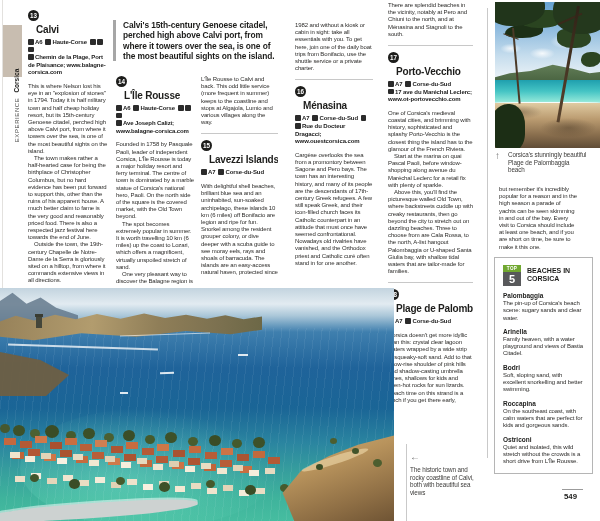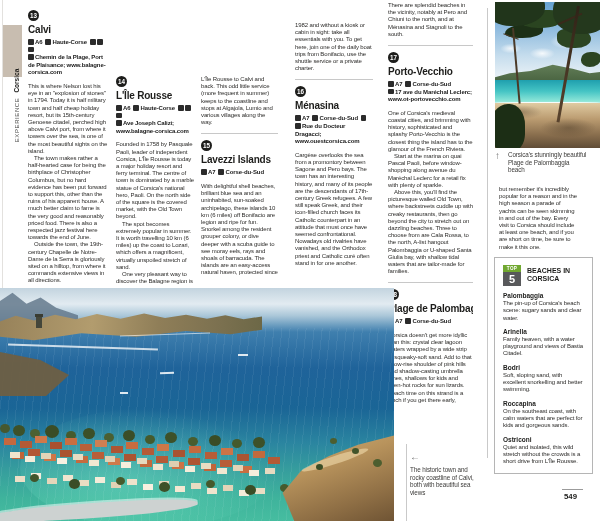--- a/index.html
+++ b/index.html
@@ -20,21 +20,21 @@
   
   .col{overflow:hidden;}
   .c1{left:28px;top:8px;width:80px;height:276px;}
   .c2{left:116px;top:74px;width:79px;height:210px;}
   .c3{left:201px;top:76px;width:77px;height:208px;}
   .c4{left:295px;top:22px;width:78px;height:260px;}
   .c5{left:388px;top:2px;width:85px;height:442px;}
   .num{width:11px;height:11px;border-radius:50%;background:#1d1d1b;color:#fff;
        font-size:6.3px;font-weight:bold;display:flex;align-items:center;justify-content:center;
        margin:2px 0 3px 0;}
-  h3{margin:0 0 4px 0;font-size:10px;line-height:11px;font-weight:bold;color:#1d1d1b;
+  h3{margin:0 0 4px 8px;font-size:10px;line-height:11px;font-weight:bold;color:#1d1d1b;
      letter-spacing:-.2px;white-space:nowrap;}
   .info{margin:0 0 6px 0;font-size:6px;line-height:7.6px;font-weight:bold;color:#1a1a1a;letter-spacing:-.1px;}
   .ic{display:inline-block;width:5.5px;height:5.5px;background:#2b2b2b;border-radius:1px;
       vertical-align:-0.5px;margin-right:1.5px;}
   .gap{display:inline-block;width:3px;}
   .body{font-size:6px;line-height:7.2px;letter-spacing:-.12px;color:#2e2d2b;}
   .body p{margin:0;}
   .body p+p{text-indent:6px;}
   .hr{height:1px;background:#c8c8c8;margin:7px 0 6px 0;}
   .vr{width:1px;background:#c9c9c9;}
@@ -156,20 +156,24 @@
 <body>
 
 <div class="page">
 
   <div class="abs page-edge"></div>
   <div class="abs rail-block"></div>
   <div class="abs rail-text">
     <span class="rx">EXPERIENCE</span><span class="rc">Corsica</span>
   </div>
 
+  <div class="abs quote">
+    <div class="qbar"></div>
+    <div class="qtext">Calvi's 15th-century Genoese citadel, perched high above Calvi port, from where it towers over the sea, is one of the most beautiful sights on the island.</div>
+  </div>
 
   <div class="abs col c1">
     <div class="num">13</div>
     <h3>Calvi</h3>
     <p class="info">
       <span class="ic"></span><span>A6</span><span class="gap"></span><span class="ic"></span><span>Haute-Corse</span><span class="gap"></span><span class="ic"></span><span class="ic"></span><span class="ic"></span>
       <br><span class="ic"></span><span>Chemin de la Plage, Port de Plaisance; www.balagne-corsica.com</span>
     </p>
     <div class="body">
       <p>This is where Nelson lost his eye in an "explosion of stones" in 1794. Today it is half military town and half cheap holiday resort, but its 15th-century Genoese citadel, perched high above Calvi port, from where it towers over the sea, is one of the most beautiful sights on the island.</p>

